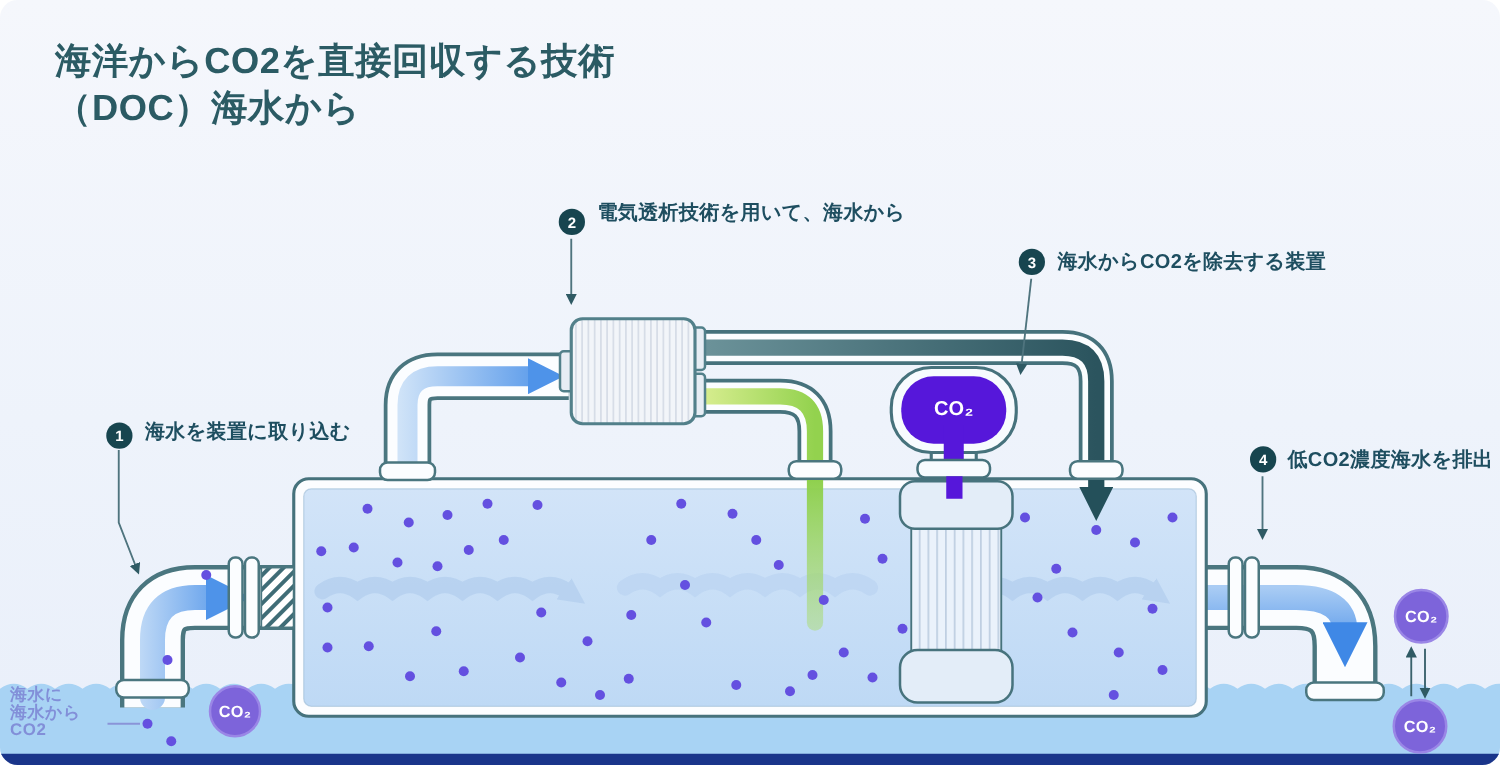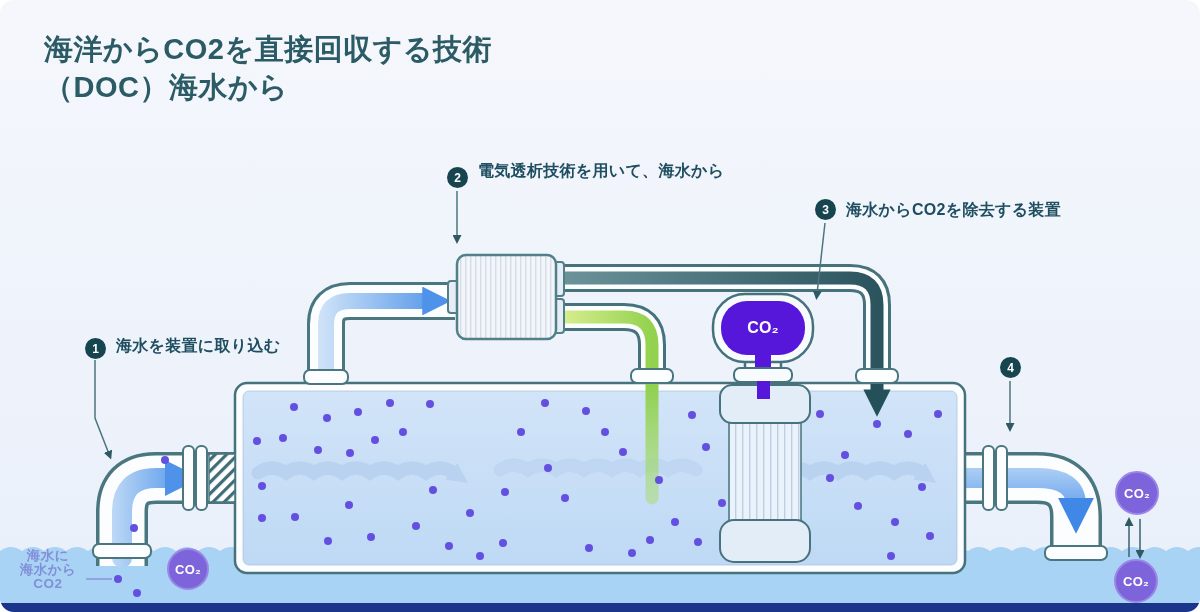--- a/index.html
+++ b/index.html
@@ -22,21 +22,21 @@
   }
   .ann-text{
     position:absolute;font-size:16px;font-weight:700;color:#1e4e60;
     line-height:27px;white-space:nowrap;letter-spacing:.3px;
   }
   .co2-label{
     position:absolute;color:#ffffff;font-weight:700;
     transform:translate(-50%,-50%);letter-spacing:.2px;
   }
   .dissolved{
-    position:absolute;left:8px;top:549px;width:80px;text-align:center;
+    position:absolute;left:8px;top:549px;width:80px;text-align:left;
     font-size:13.5px;font-weight:700;line-height:14px;color:#7e88d6;
     opacity:.9;letter-spacing:.5px;
   }
 </style>
 </head>
 <body>
 
 <div class="canvas">
 
   <svg width="1200" height="612" viewBox="0 0 1200 612">
@@ -283,20 +283,21 @@
     <div>電気透析技術を用いて、海水から</div>
   </div>
 
   <div class="badge" style="left:815px;top:199px;">3</div>
   <div class="ann-text" style="left:846px;top:196px;">
     <div>海水からCO2を除去する装置</div>
   </div>
 
   <div class="badge" style="left:1000px;top:357px;">4</div>
   <div class="ann-text" style="left:1030px;top:355px;">
+    <div>低CO2濃度海水を排出</div>
   </div>
 
   <div class="dissolved">
     <div>海水に</div>
     <div>海水から</div>
     <div>CO2</div>
   </div>
 
   <div class="co2-label" style="left:763px;top:328px;font-size:16px;">CO₂</div>
   <div class="co2-label" style="left:188px;top:569px;font-size:13px;">CO₂</div>

